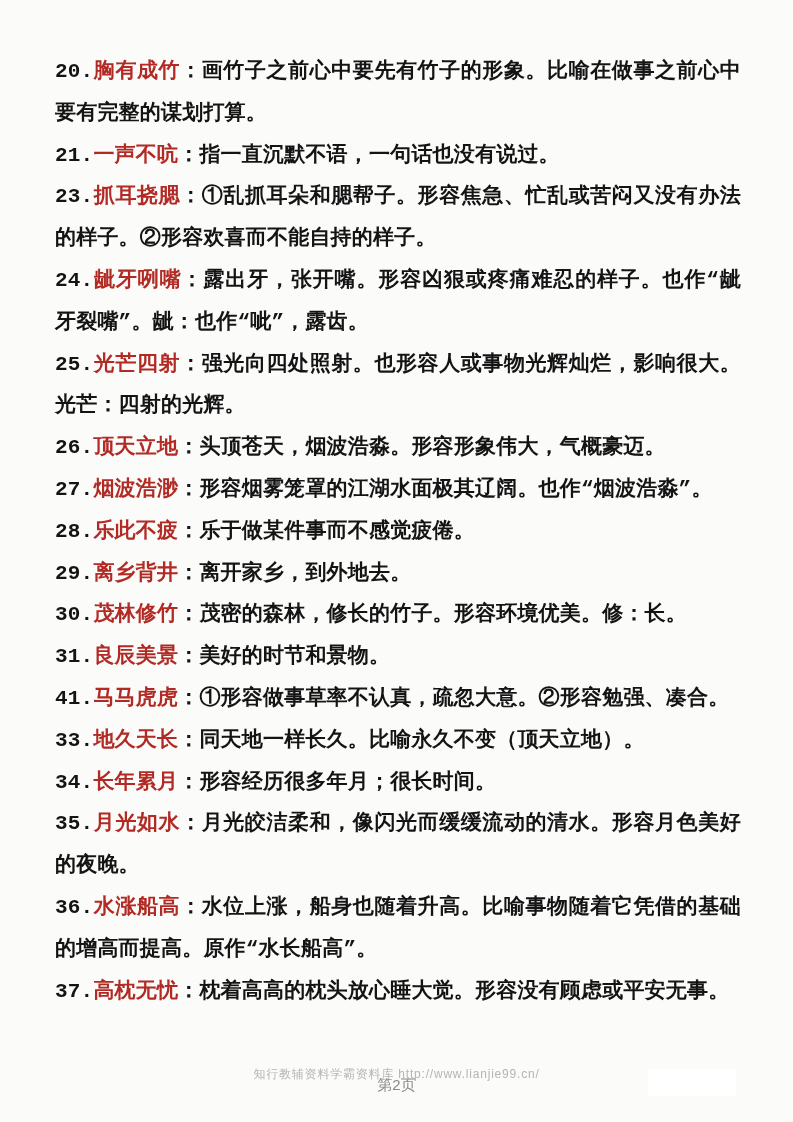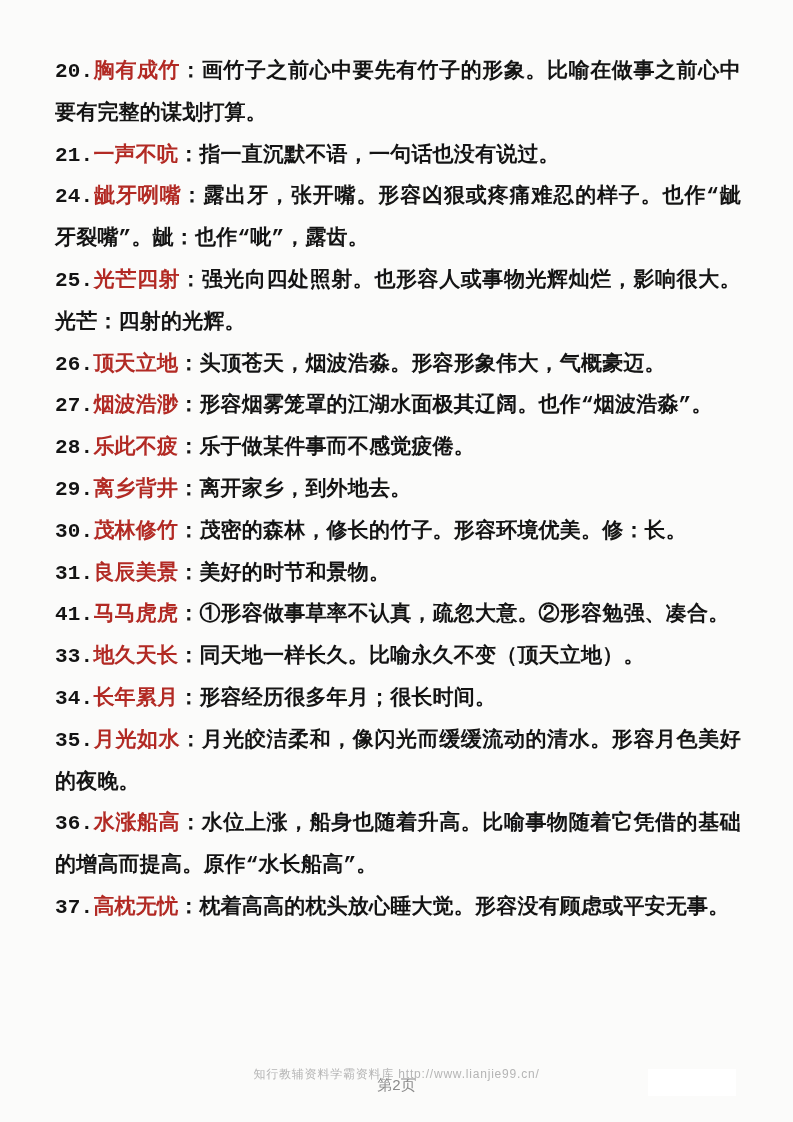--- a/index.html
+++ b/index.html
@@ -76,20 +76,21 @@
 <body>
 
 <main class="page">
 
   <section class="entries" id="entries">
     <p class="entry"><span class="num">20.</span><span class="idiom">胸有成竹</span><span class="colon">：</span><span class="def">画竹子之前心中要先有竹子的形象。比喻在做事之前心中要有完整的谋划打算。</span></p>
 
     <p class="entry"><span class="num">21.</span><span class="idiom">一声不吭</span><span class="colon">：</span><span class="def">指一直沉默不语，一句话也没有说过。</span></p>
 
 
+    <p class="entry"><span class="num">23.</span><span class="idiom">抓耳挠腮</span><span class="colon">：</span><span class="def">①乱抓耳朵和腮帮子。形容焦急、忙乱或苦闷又没有办法的样子。②形容欢喜而不能自持的样子。</span></p>
 
     <p class="entry"><span class="num">24.</span><span class="idiom">龇牙咧嘴</span><span class="colon">：</span><span class="def">露出牙，张开嘴。形容凶狠或疼痛难忍的样子。也作“龇牙裂嘴”。龇：也作“呲”，露齿。</span></p>
 
     <p class="entry"><span class="num">25.</span><span class="idiom">光芒四射</span><span class="colon">：</span><span class="def">强光向四处照射。也形容人或事物光辉灿烂，影响很大。光芒：四射的光辉。</span></p>
 
     <p class="entry"><span class="num">26.</span><span class="idiom">顶天立地</span><span class="colon">：</span><span class="def">头顶苍天，烟波浩淼。形容形象伟大，气概豪迈。</span></p>
 
     <p class="entry"><span class="num">27.</span><span class="idiom">烟波浩渺</span><span class="colon">：</span><span class="def">形容烟雾笼罩的江湖水面极其辽阔。也作“烟波浩淼”。</span></p>
 
     <p class="entry"><span class="num">28.</span><span class="idiom">乐此不疲</span><span class="colon">：</span><span class="def">乐于做某件事而不感觉疲倦。</span></p>

